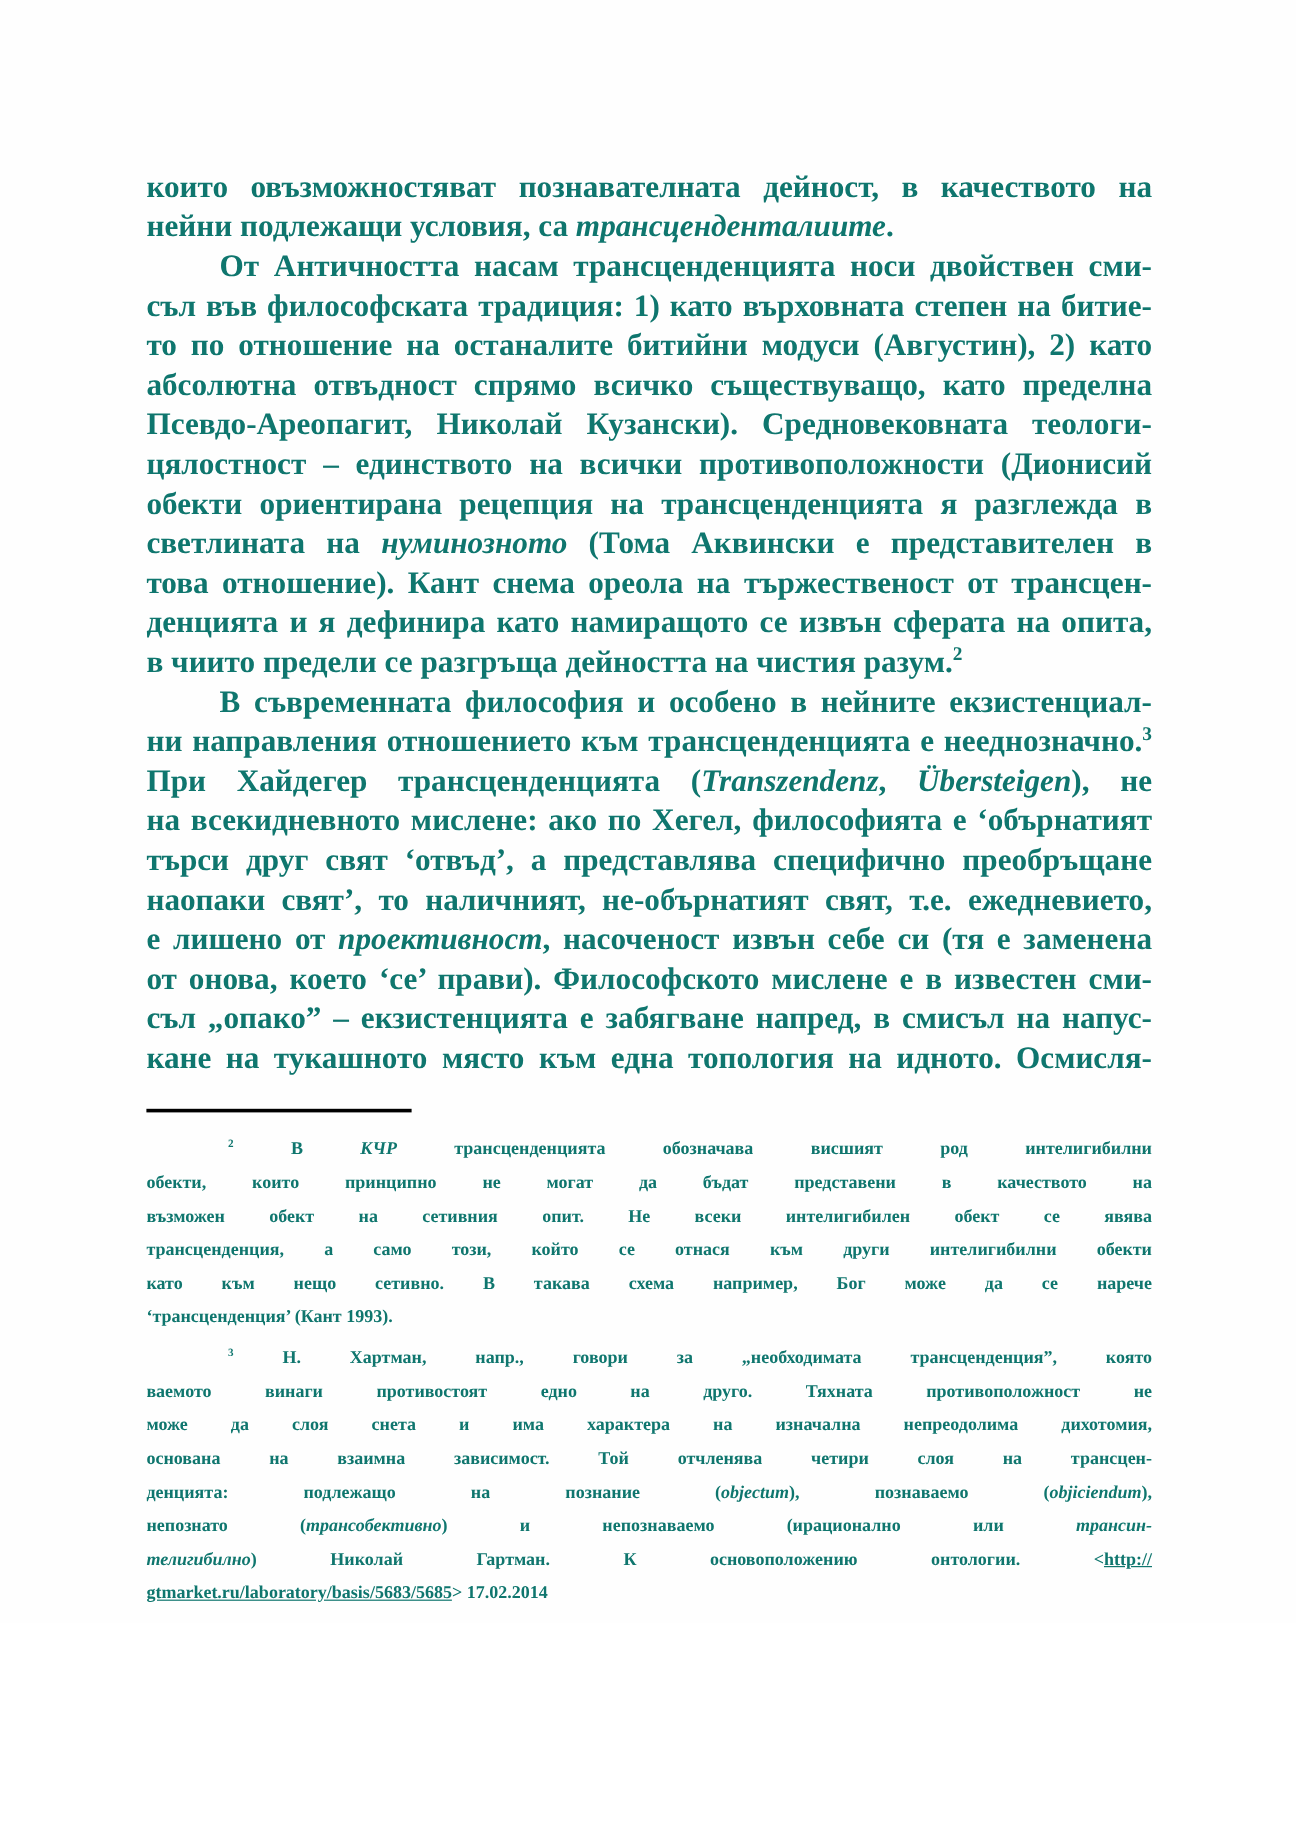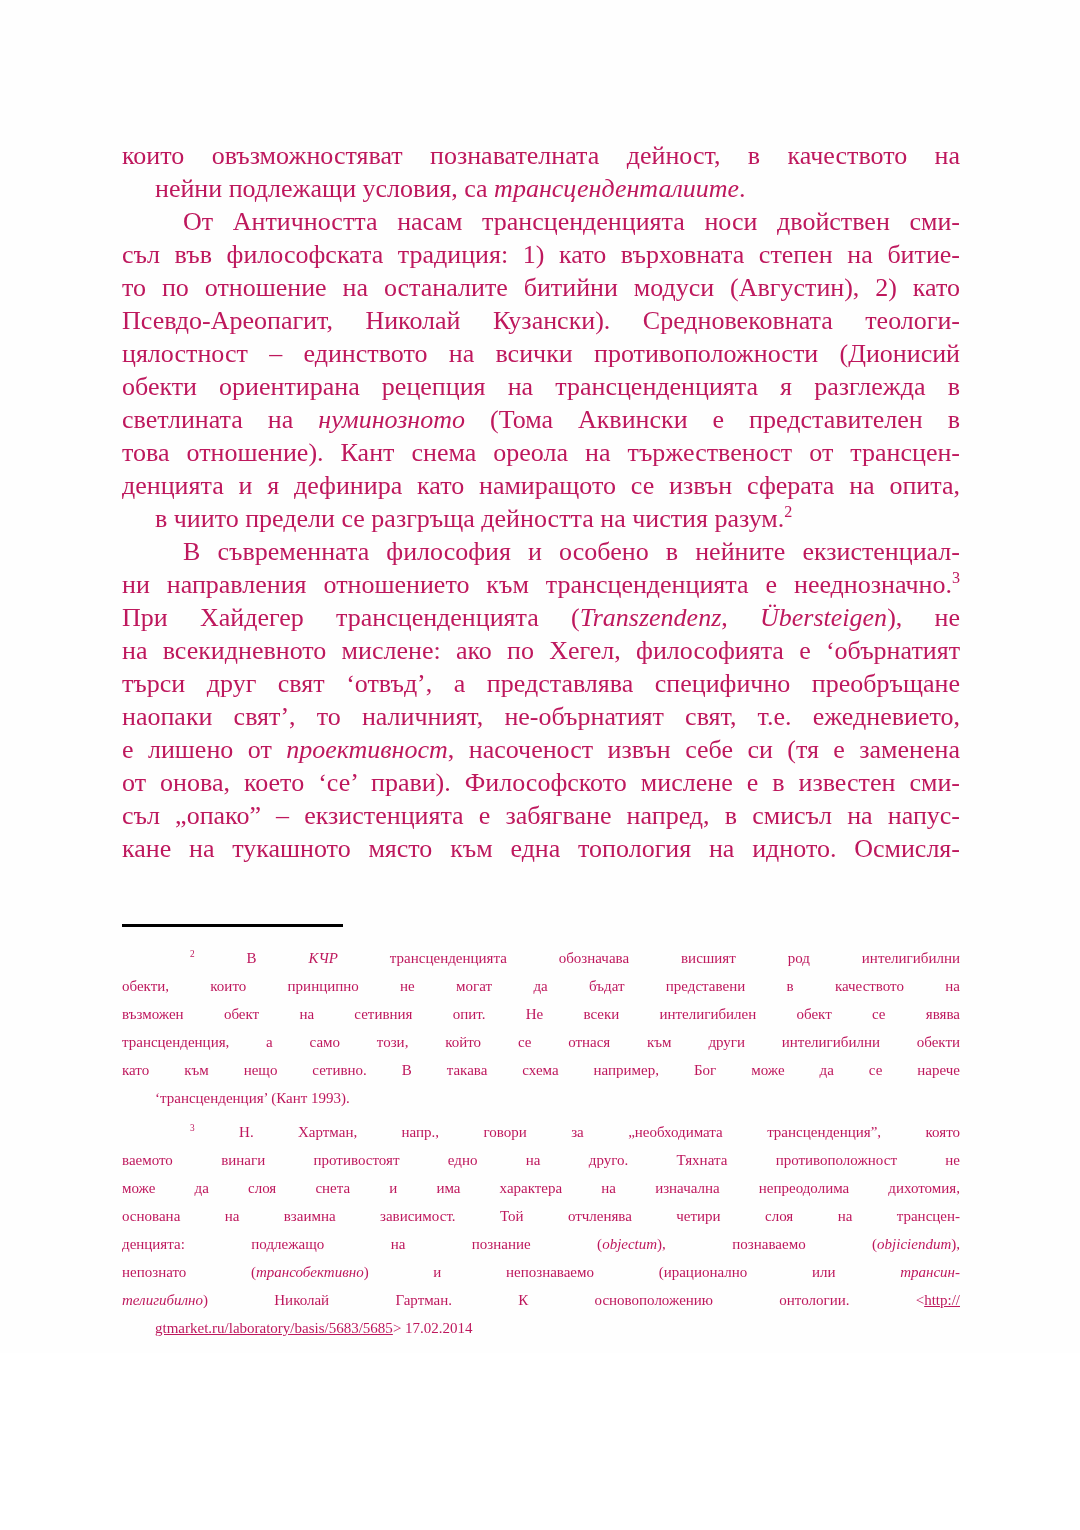--- a/index.html
+++ b/index.html
@@ -5,23 +5,24 @@
   html, body {
     margin: 0;
     padding: 0;
     background: #ffffff;
   }
   .page {
     position: relative;
     width: 1080px;
     height: 1353px;
     background: #fefefe;
-    color: #be185d;
+    color: #0f766e;
     font-family: "Liberation Serif", "DejaVu Serif", serif;
     overflow: hidden;
+    font-weight: bold;
   }
   .main-text {
     position: absolute;
     left: 122px;
     top: 139px;
     width: 838px;
     font-size: 26px;
     line-height: 33px;
   }
   .footnotes {
@@ -29,21 +30,21 @@
     left: 122px;
     top: 944px;
     width: 838px;
     font-size: 15px;
     line-height: 28px;
   }
   .ln {
     text-align: justify;
     text-align-last: justify;
   }
-  .ln.endline { text-align-last: left; margin-left: 33px; }
+  .ln.endline { text-align-last: left; }
   .main-text .ln.indent { text-indent: 61px; }
   .footnotes .ln.indent { text-indent: 68px; }
   .fn-gap { margin-top: 6px; }
   .i { font-style: italic; }
   .u { text-decoration: underline; }
   .sup {
     vertical-align: super;
     font-size: 0.62em;
     line-height: 0;
   }
@@ -71,20 +72,21 @@
 <div class="page">
   <div class="main-text">
       <div>
         <div class="ln"><span>които овъзможностяват познавателната дейност, в качеството на</span></div>
         <div class="ln endline"><span>нейни подлежащи условия, са </span><span class="i">трансценденталиите</span><span>.</span></div>
       </div>
       <div>
         <div class="ln indent"><span>От Античността насам трансценденцията носи двойствен сми-</span></div>
         <div class="ln"><span>съл във философската традиция: 1) като върховната степен на битие-</span></div>
         <div class="ln"><span>то по отношение на останалите битийни модуси (Августин), 2) като</span></div>
+        <div class="ln"><span>абсолютна отвъдност спрямо всичко съществуващо, като пределна</span></div>
         <div class="ln"><span>Псевдо-Ареопагит, Николай Кузански). Средновековната теологи-</span></div>
         <div class="ln"><span>цялостност – единството на всички противоположности (Дионисий</span></div>
         <div class="ln"><span>обекти ориентирана рецепция на трансценденцията я разглежда в</span></div>
         <div class="ln"><span>светлината на </span><span class="i">нуминозното</span><span> (Тома Аквински е представителен в</span></div>
         <div class="ln"><span>това отношение). Кант снема ореола на тържественост от трансцен-</span></div>
         <div class="ln"><span>денцията и я дефинира като намиращото се извън сферата на опита,</span></div>
         <div class="ln endline"><span>в чиито предели се разгръща дейността на чистия разум.</span><span class="sup">2</span></div>
       </div>
       <div>
         <div class="ln indent"><span>В съвременната философия и особено в нейните екзистенциал-</span></div>

